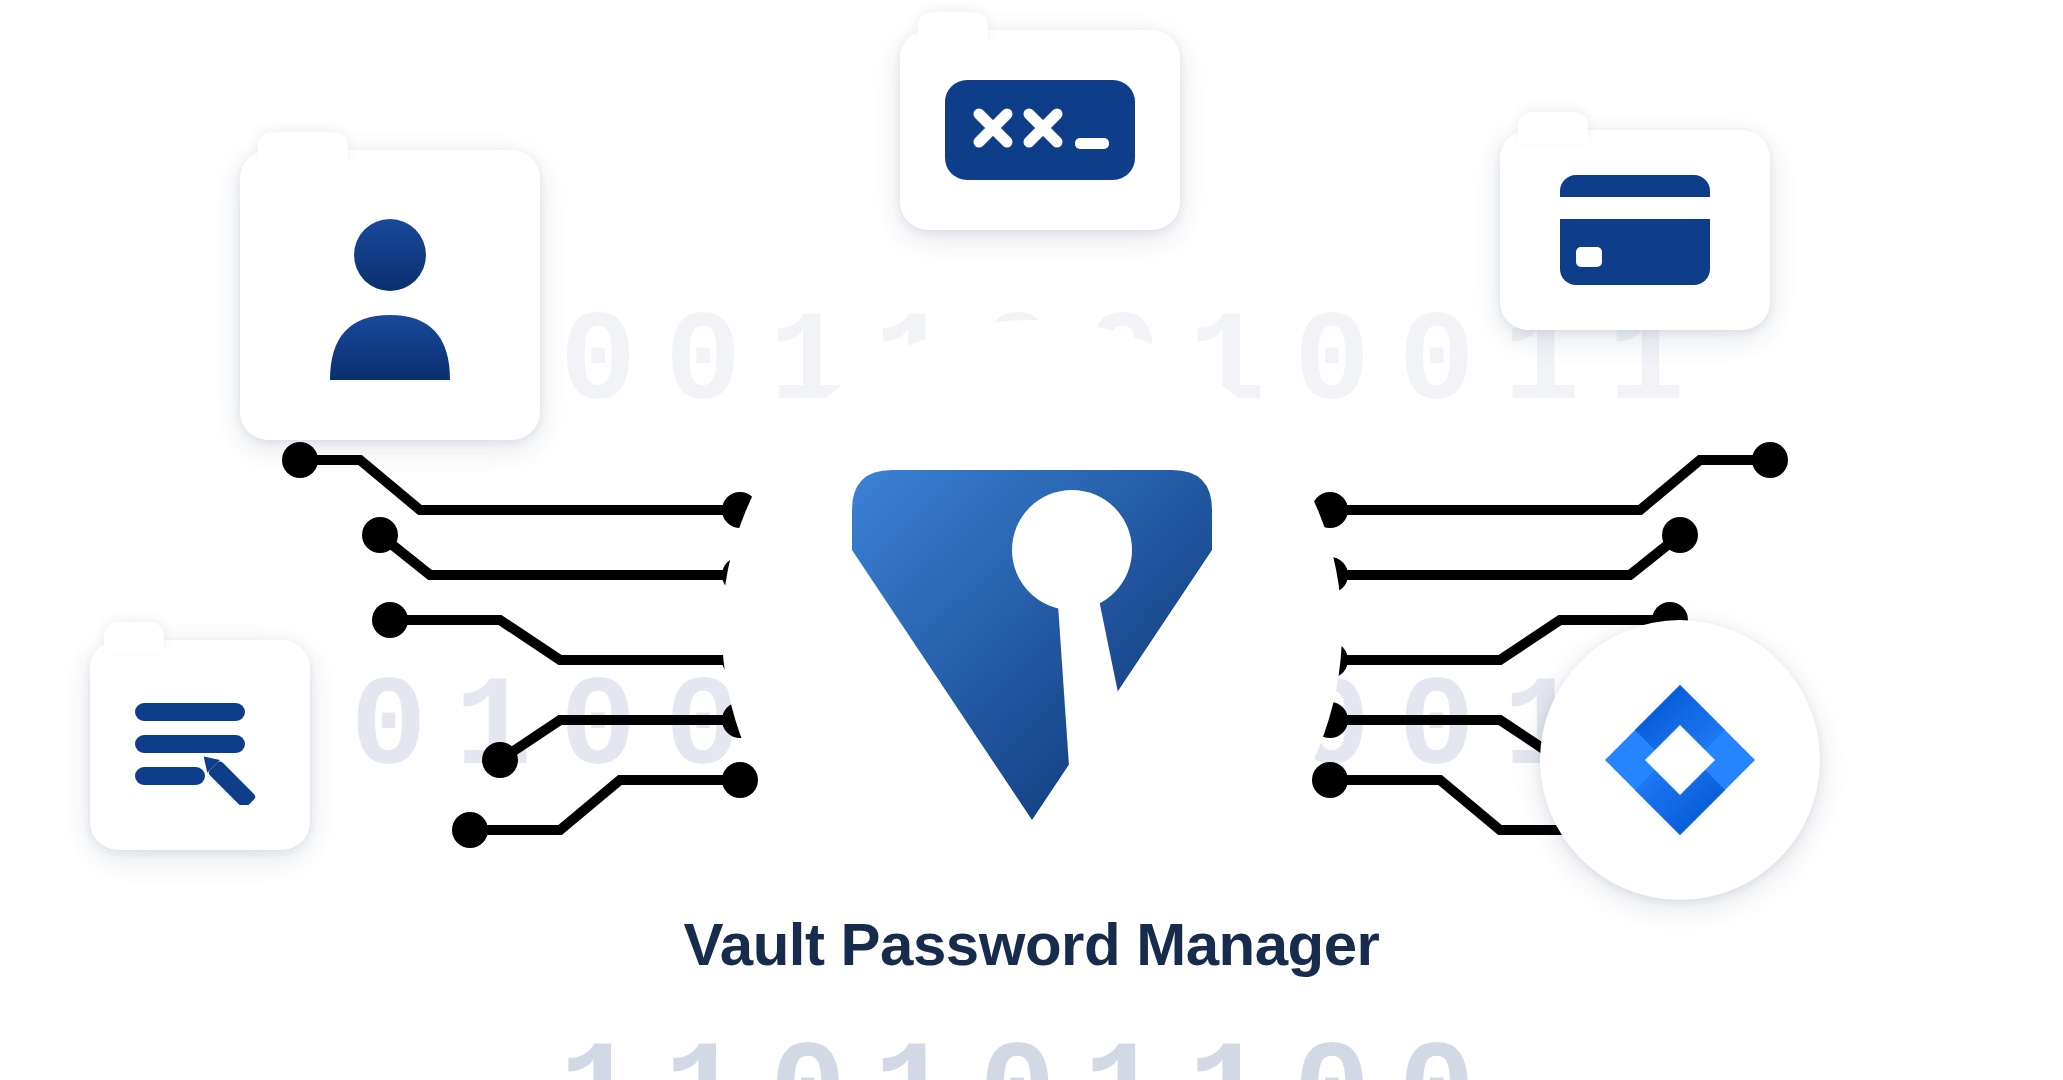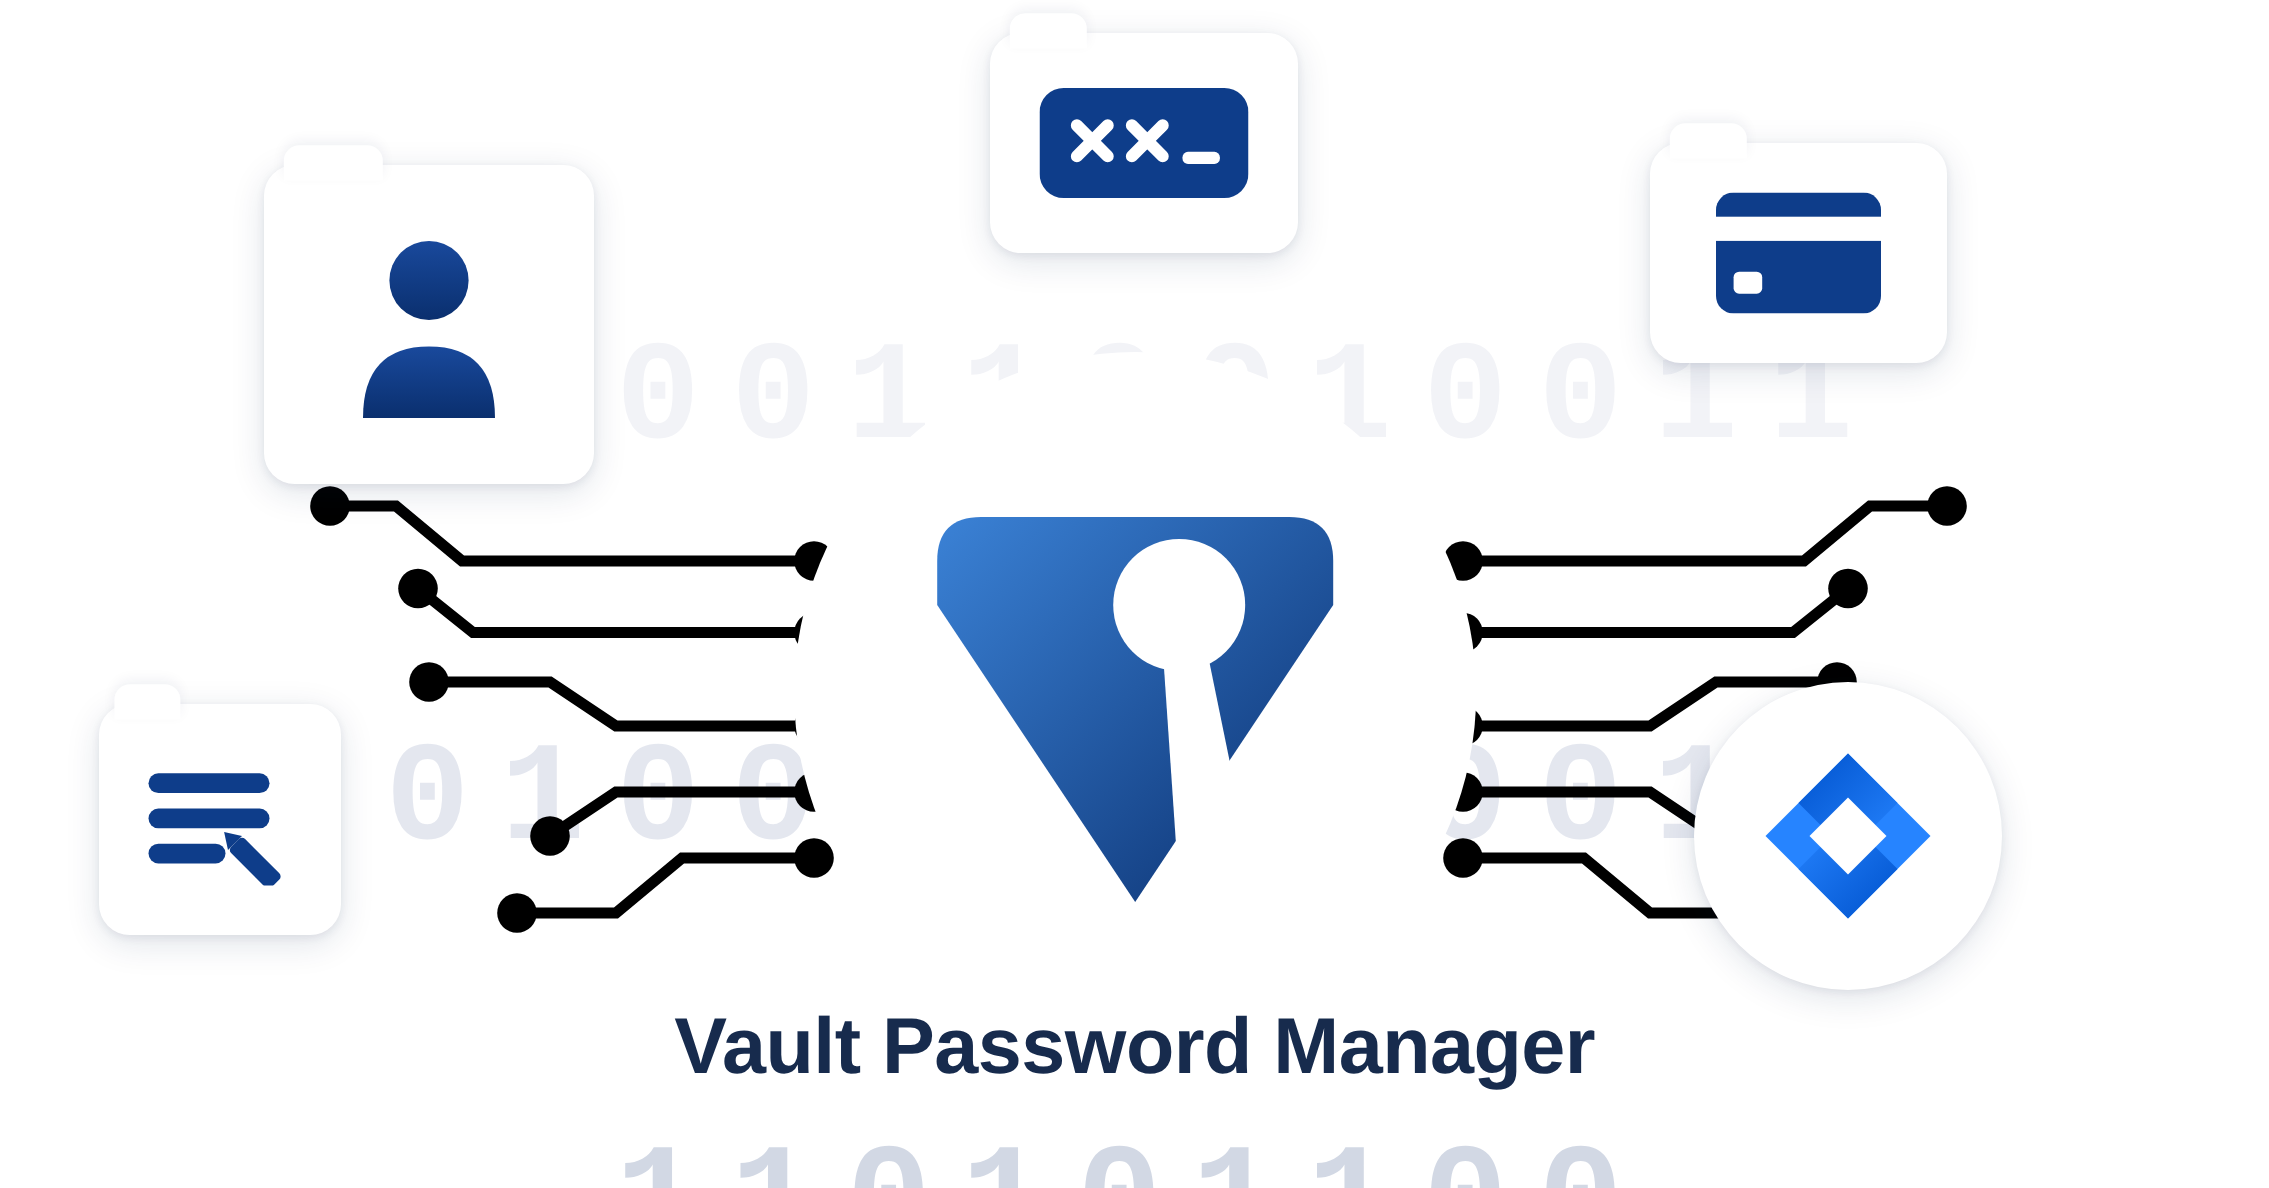--- a/index.html
+++ b/index.html
@@ -100,21 +100,21 @@
     height: 1080px;
     pointer-events: none;
   }
 
   .title {
     position: absolute;
     left: 0;
     right: 0;
     top: 910px;
     text-align: center;
-    font-size: 72px;
+    font-size: 60px;
     font-weight: 600;
     color: #172B4D;
     letter-spacing: -0.5px;
   }
 </style>
 </head>
 <body>
 
 <div class="binary-bg">
   <span class="binary-row r0">0100110010011</span>

